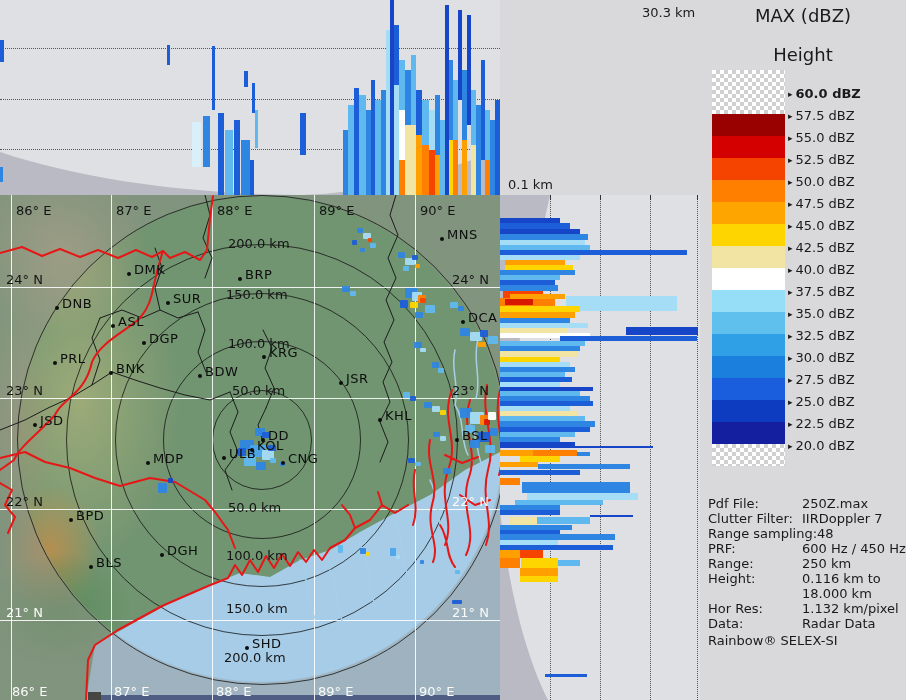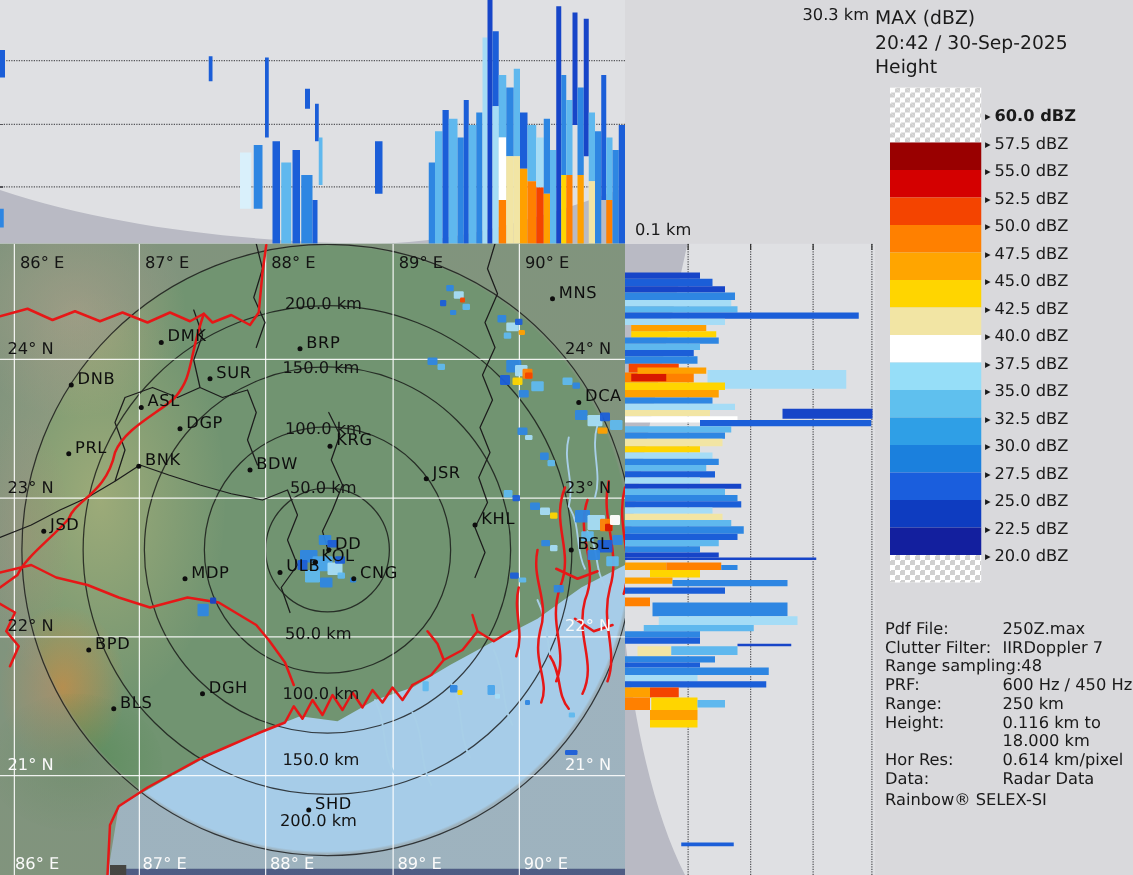--- a/index.html
+++ b/index.html
@@ -21,21 +21,21 @@
   .terrain{position:absolute;border-radius:50%;}
   .latlon{position:absolute;width:0;background:none;border-left:1px solid rgba(255,255,255,.88);}
   .latlon-h{position:absolute;height:0;border-top:1px solid rgba(255,255,255,.88);}
   .ring{position:absolute;border:1px solid rgba(18,18,18,.78);border-radius:50%;}
   .maplabel{position:absolute;font-size:13px;color:#141414;white-space:nowrap;}
   .maplabel.light{color:#fafafa;}
   .citydot{position:absolute;width:4px;height:4px;background:#0d0d0d;border-radius:50%;}
   .cityname{position:absolute;font-size:13px;color:#0d0d0d;white-space:nowrap;letter-spacing:.5px;}
   .echo{position:absolute;opacity:.95;border-radius:1px;}
   
-  .lg-title{position:absolute;left:0;width:206px;text-align:left;font-size:15px;color:#1a1a1a;}
+  .lg-title{position:absolute;left:0;width:206px;text-align:center;font-size:18px;color:#1a1a1a;}
   .lg-swatch{position:absolute;left:12px;width:73px;}
   .checker{background-color:#ffffff;background-image:
       linear-gradient(45deg,#d0d0d0 25%,transparent 25%,transparent 75%,#d0d0d0 75%),
       linear-gradient(45deg,#d0d0d0 25%,transparent 25%,transparent 75%,#d0d0d0 75%);
       background-position:0 0,4px 4px;background-size:8px 8px;}
   .lg-label{position:absolute;left:88px;font-size:13px;color:#1a1a1a;white-space:nowrap;}
   .lg-label .arr{font-size:9px;vertical-align:1px;margin-right:3px;}
   
   #metadata{left:708px;top:496px;width:196px;font-size:13px;color:#1a1a1a;}
   .md-row{position:relative;height:15px;line-height:15px;white-space:nowrap;}
@@ -426,21 +426,20 @@
         <div class="cityname" style="left: 96px; top: 360px;">BLS</div>
         <div class="citydot" style="left: 160px; top: 358px;"></div>
         <div class="cityname" style="left: 167px; top: 348px;">DGH</div>
         <div class="citydot" style="left: 245px; top: 451px;"></div>
         <div class="cityname" style="left: 252px; top: 441px;">SHD</div>
       </div>
   </div>
 
   <div id="sidebar" class="abs">
     <div class="lg-title" style="top:5px;">MAX (dBZ)</div>
-    <div class="lg-title" style="top:25px;">20:42 / 30-Sep-2025</div>
     <div class="lg-title" style="top:44px;">Height</div>
     <div id="legend-swatches">
         <div class="lg-swatch checker" style="top: 70px; height: 44px;"></div>
         <div class="lg-swatch" style="top: 114px; height: 22px; background: rgb(153, 0, 0);"></div>
         <div class="lg-swatch" style="top: 136px; height: 22px; background: rgb(212, 0, 0);"></div>
         <div class="lg-swatch" style="top: 158px; height: 22px; background: rgb(244, 68, 0);"></div>
         <div class="lg-swatch" style="top: 180px; height: 22px; background: rgb(255, 128, 0);"></div>
         <div class="lg-swatch" style="top: 202px; height: 22px; background: rgb(255, 165, 0);"></div>
         <div class="lg-swatch" style="top: 224px; height: 22px; background: rgb(255, 213, 0);"></div>
         <div class="lg-swatch" style="top: 246px; height: 22px; background: rgb(242, 229, 164);"></div>
@@ -476,18 +475,18 @@
   </div>
 
   <div id="metadata" class="abs">
       <div class="md-row"><span>Pdf File:</span><span class="md-val">250Z.max</span></div>
       <div class="md-row"><span>Clutter Filter:</span><span class="md-val">IIRDoppler 7</span></div>
       <div class="md-row"><span>Range sampling:48</span></div>
       <div class="md-row"><span>PRF:</span><span class="md-val">600 Hz / 450 Hz</span></div>
       <div class="md-row"><span>Range:</span><span class="md-val">250 km</span></div>
       <div class="md-row"><span>Height:</span><span class="md-val">0.116 km to</span></div>
       <div class="md-row"><span></span><span class="md-val">18.000 km</span></div>
-      <div class="md-row"><span>Hor Res:</span><span class="md-val">0.614 km/pixel</span></div>
+      <div class="md-row"><span>Hor Res:</span><span class="md-val">1.132 km/pixel</span></div>
       <div class="md-row"><span>Data:</span><span class="md-val">Radar Data</span></div>
       <div id="md-footer">Rainbow® SELEX-SI</div>
     </div>
 
 </div>
 
 </body></html>

